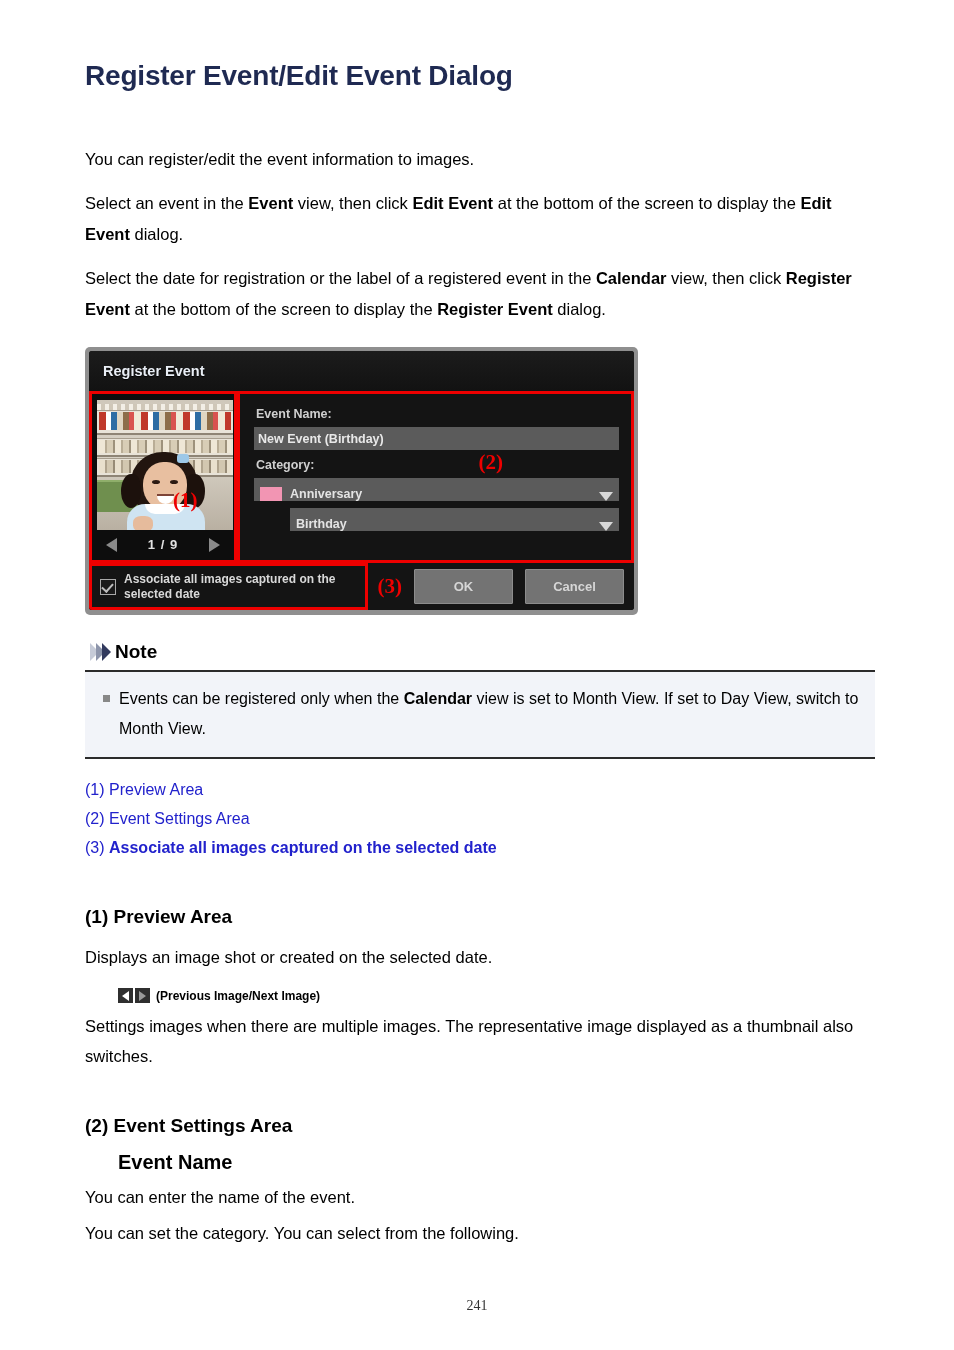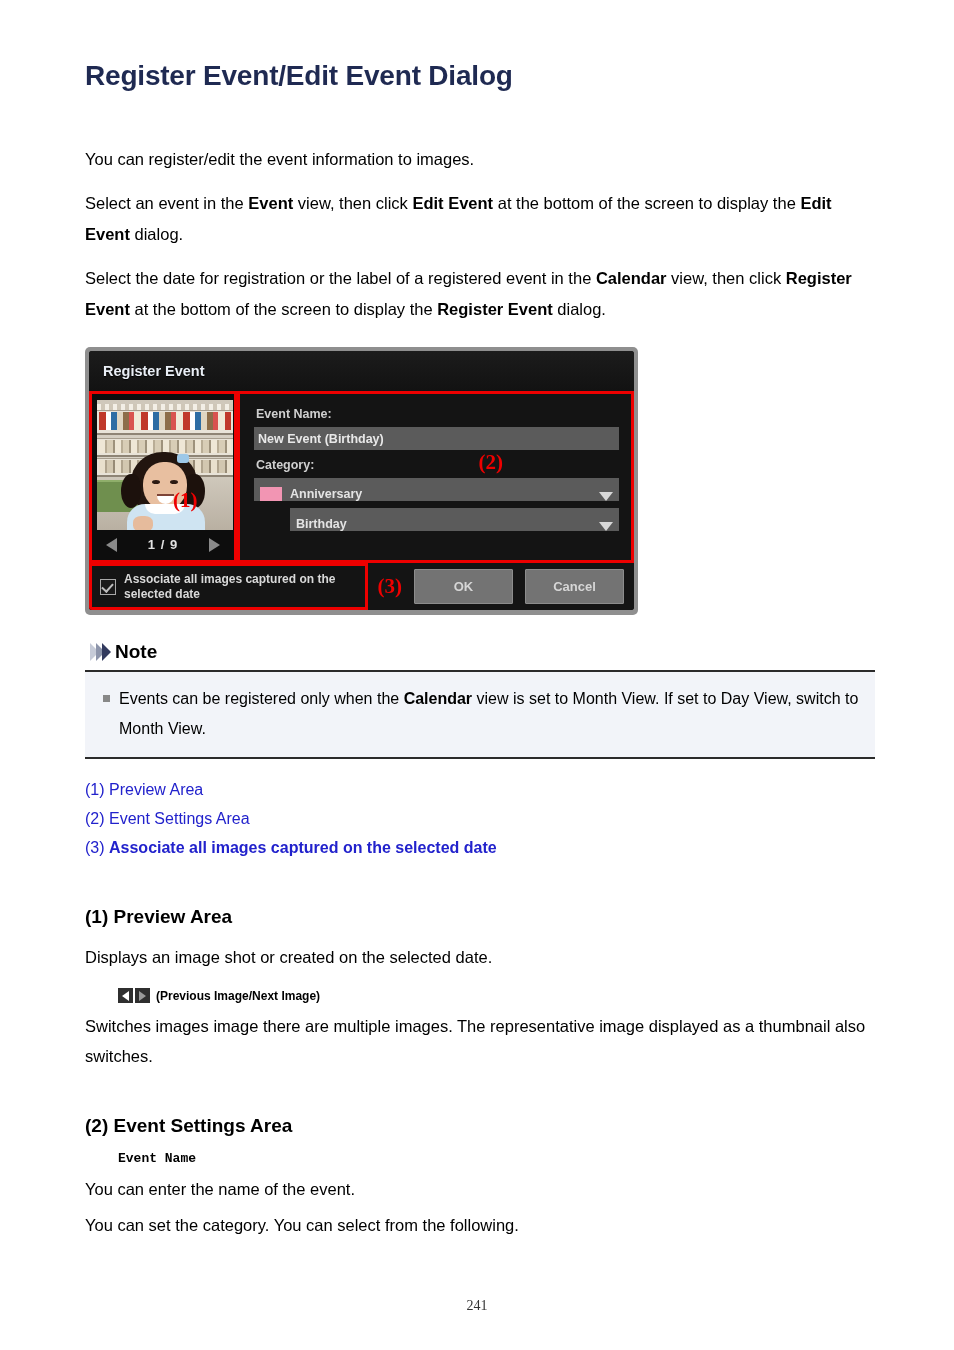--- a/index.html
+++ b/index.html
@@ -353,24 +353,23 @@
     color: #000;
     margin: 44px 0 14px 0;
   }
   p.sect-body {
     font-size: 16.5px;
     line-height: 30px;
     margin: 0 0 6px 0;
   }
   .indent { margin-left: 33px; }
   h3.subsect {
-    font-size: 13px;
+    font-size: 20px;
     font-weight: bold;
     margin: 14px 0 8px 33px;
-    font-family: Liberation Mono, monospace;
   }
   .arrow-line {
     display: flex;
     align-items: center;
     margin: 16px 0 8px 33px;
     font-size: 12px;
     font-weight: bold;
   }
   .mini-btn {
     width: 15px; height: 15px;
@@ -514,21 +513,21 @@
     <div class="arrow-line">
       <span class="mini-btn">
           <span class="mini-tri-l"></span>
         </span>
       <span class="mini-btn second">
           <span class="mini-tri-r"></span>
         </span>
       <span>(Previous Image/Next Image)</span>
     </div>
 
-    <p class="sect-body indent">Switches images image there are multiple images. The representative image displayed as a thumbnail also switches.</p>
+    <p class="sect-body indent">Settings images when there are multiple images. The representative image displayed as a thumbnail also switches.</p>
 
     <h2 class="sect">(2) Event Settings Area</h2>
     <h3 class="subsect">Event Name</h3>
     <p class="sect-body indent">You can enter the name of the event.</p>
     <p class="sect-body indent">You can set the category. You can select from the following.</p>
 
   </div>
 
   <div class="page-number">241</div>
 </div>

